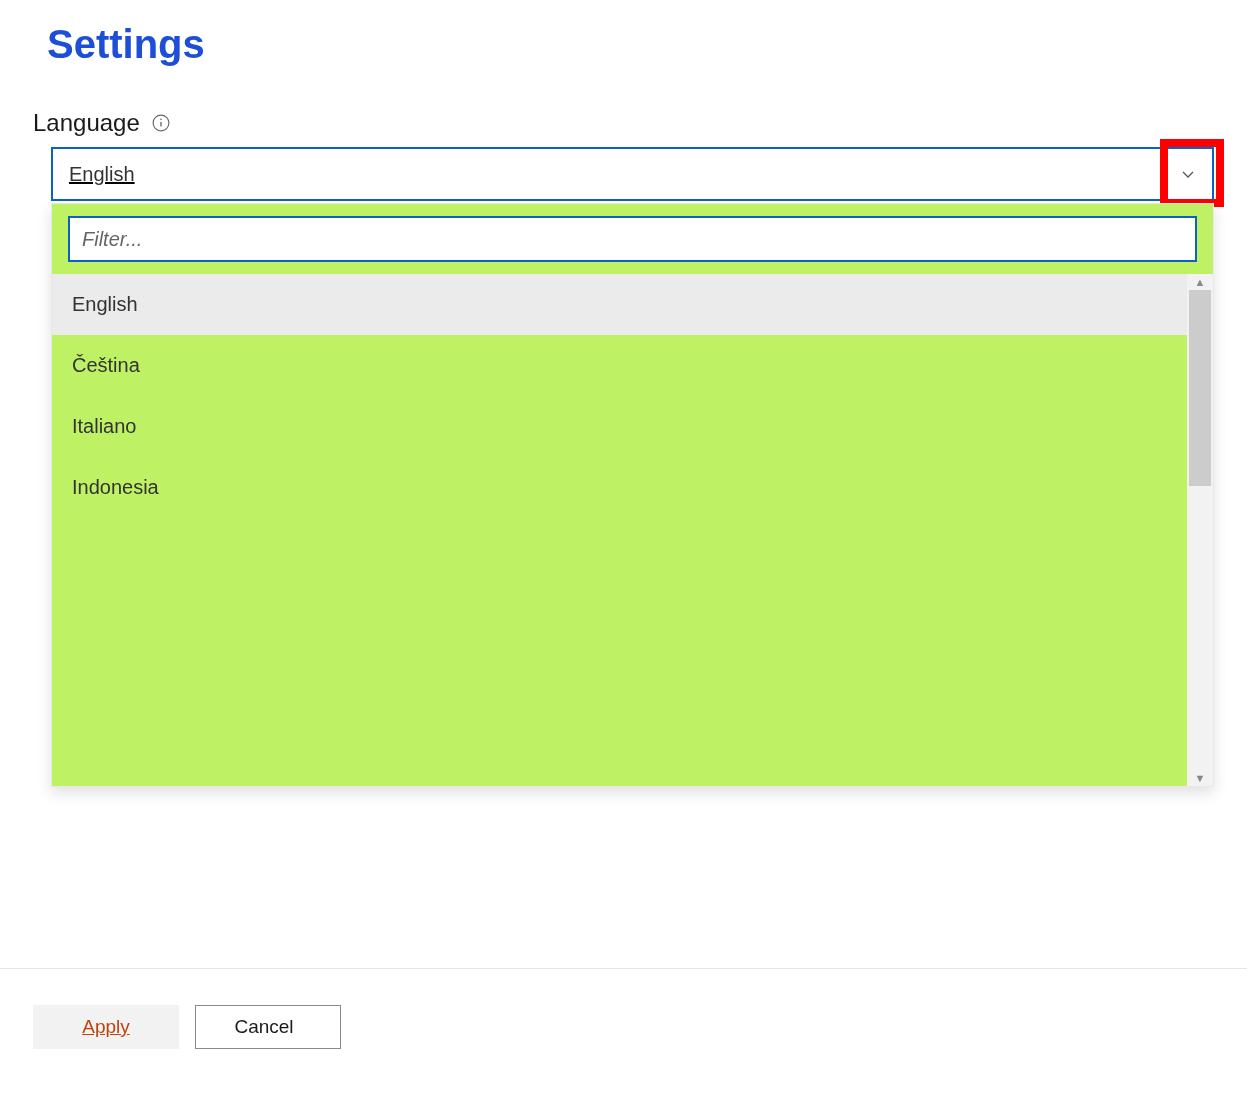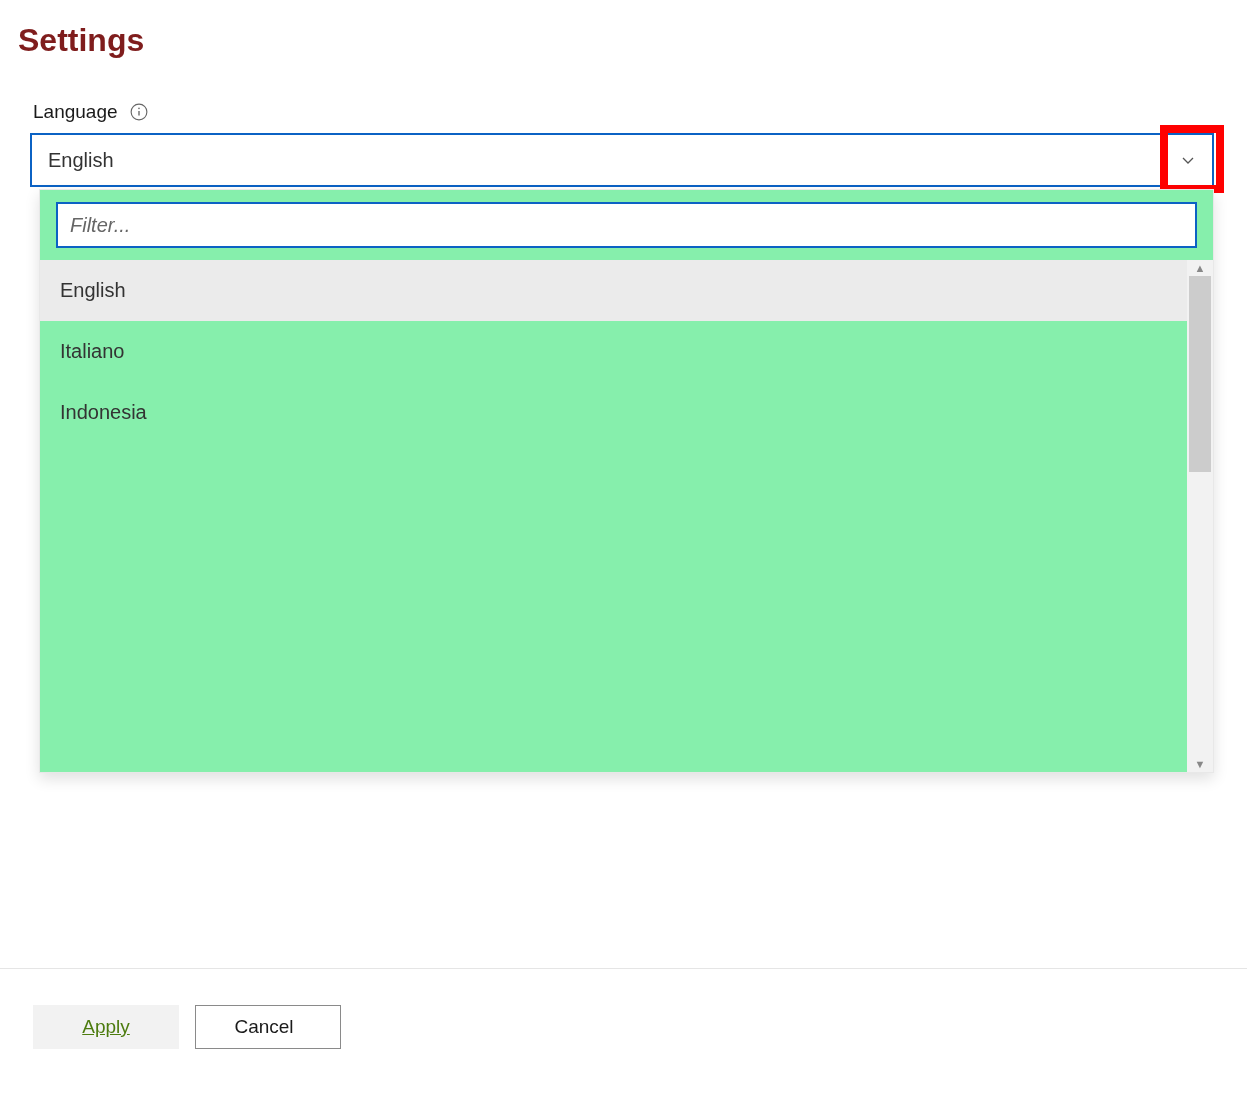--- a/index.html
+++ b/index.html
@@ -9,50 +9,51 @@
     }
     body {
       font-family: "Segoe UI", -apple-system, BlinkMacSystemFont, sans-serif;
       background: #ffffff;
       width: 1247px;
       height: 1103px;
       position: relative;
       overflow: hidden;
     }
     .page-title {
-      font-size: 32px;
+      font-size: 40px;
       font-weight: 600;
-      color: #7f1d1d;
-      padding: 22px 0 0 18px;
+      color: #1d4ed8;
+      padding: 22px 0 0 47px;
     }
     .field-label-row {
       display: flex;
       align-items: center;
       gap: 12px;
       padding: 42px 0 0 33px;
     }
     .field-label {
-      font-size: 19px;
+      font-size: 24px;
       color: #1a1a1a;
       font-weight: 400;
     }
     .info-icon {
       width: 18px;
       height: 18px;
       display: inline-flex;
       align-items: center;
       justify-content: center;
     }
     .info-icon svg {
       width: 18px;
       height: 18px;
     }
     .select-wrapper {
       position: relative;
-      margin: 10px 33px 0 30px;
+      margin: 10px 33px 0 51px;
+      text-decoration: underline;
     }
     .select-box {
       width: 100%;
       height: 54px;
       border: 2px solid #0b62c4;
       background: #ffffff;
       display: flex;
       align-items: center;
       justify-content: space-between;
       padding: 0 16px;
@@ -75,24 +76,24 @@
       position: absolute;
       top: -8px;
       right: -10px;
       width: 64px;
       height: 68px;
       border: 8px solid #ff0000;
       pointer-events: none;
     }
     .dropdown {
       position: absolute;
-      left: 9px;
+      left: 0;
       right: 0;
       top: 56px;
-      background: #86efac;
+      background: #bef264;
       border: 1px solid #e8e8e8;
       box-shadow: 0 6px 14px rgba(0,0,0,0.12);
       display: flex;
       flex-direction: column;
     }
     .filter-wrap {
       padding: 12px 16px;
     }
     .filter-input {
       width: 100%;
@@ -178,21 +179,21 @@
       padding: 0 24px;
       font-size: 19px;
       border: none;
       cursor: pointer;
       display: flex;
       align-items: center;
       justify-content: center;
     }
     .btn-apply {
       background: #f2f2f2;
-      color: #4d7c0f;
+      color: #c2410c;
       cursor: default;
       text-decoration: underline;
     }
     .btn-cancel {
       background: #ffffff;
       color: #1a1a1a;
       border: 1px solid #8a8a8a;
       padding-left: 16px;
     }
   </style>
@@ -223,20 +224,21 @@
   </div>
   <div class="highlight-box"></div>
 
   <div class="dropdown">
     <div class="filter-wrap">
       <input class="filter-input" type="text" placeholder="Filter..." style="">
     </div>
     <div class="options-scroll">
       <div class="options-list">
         <div class="option-item selected">English</div>
+        <div class="option-item">Čeština</div>
         <div class="option-item">Italiano</div>
         <div class="option-item">Indonesia</div>
       </div>
       <div class="scrollbar">
         <div class="scroll-arrow">▲</div>
         <div class="scroll-thumb"></div>
         <div class="scroll-arrow">▼</div>
       </div>
     </div>
   </div>

